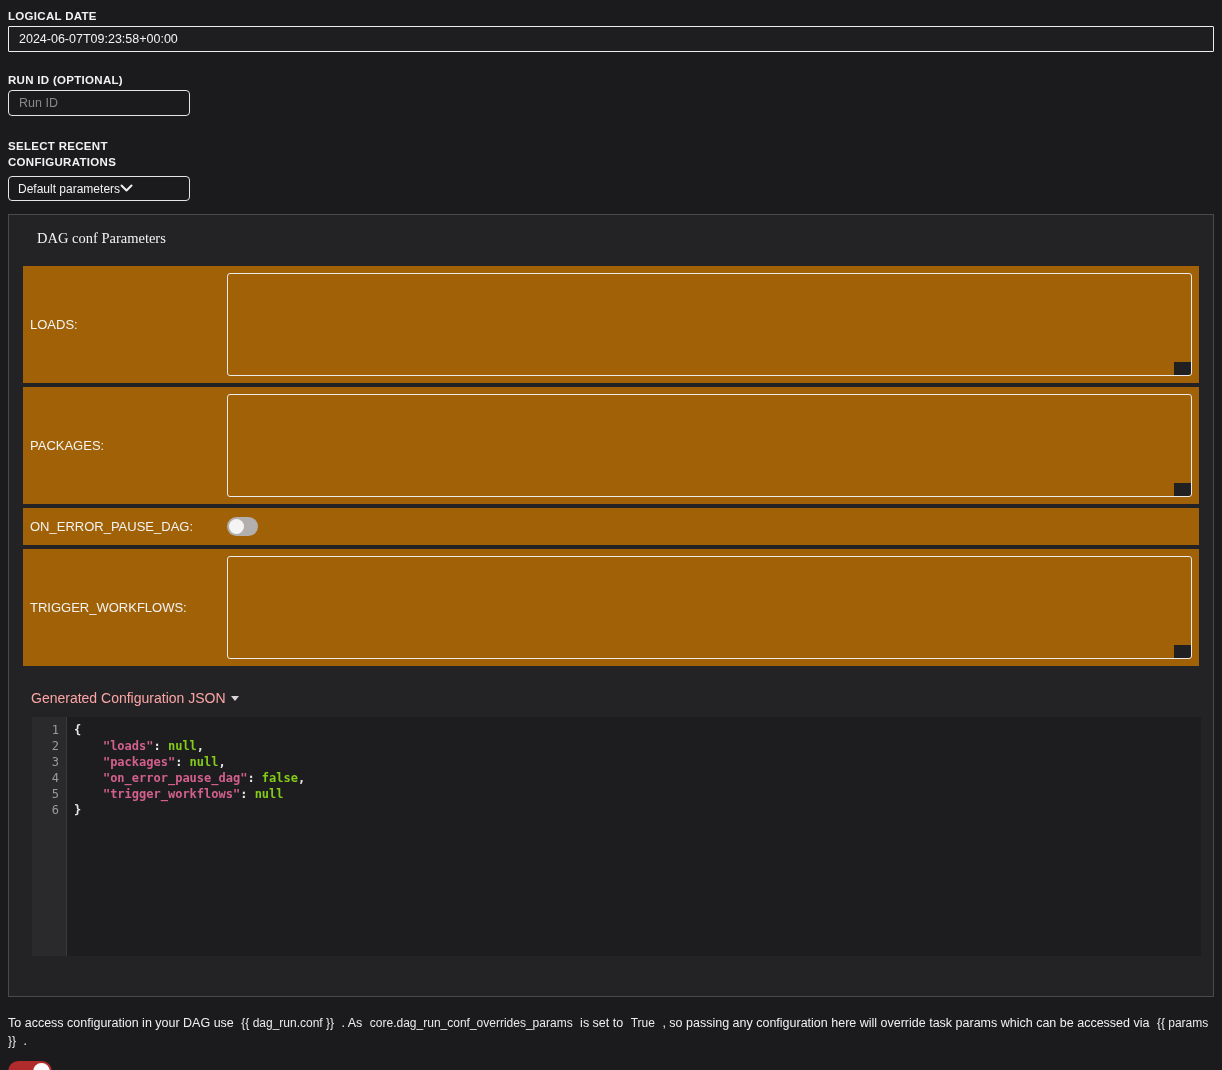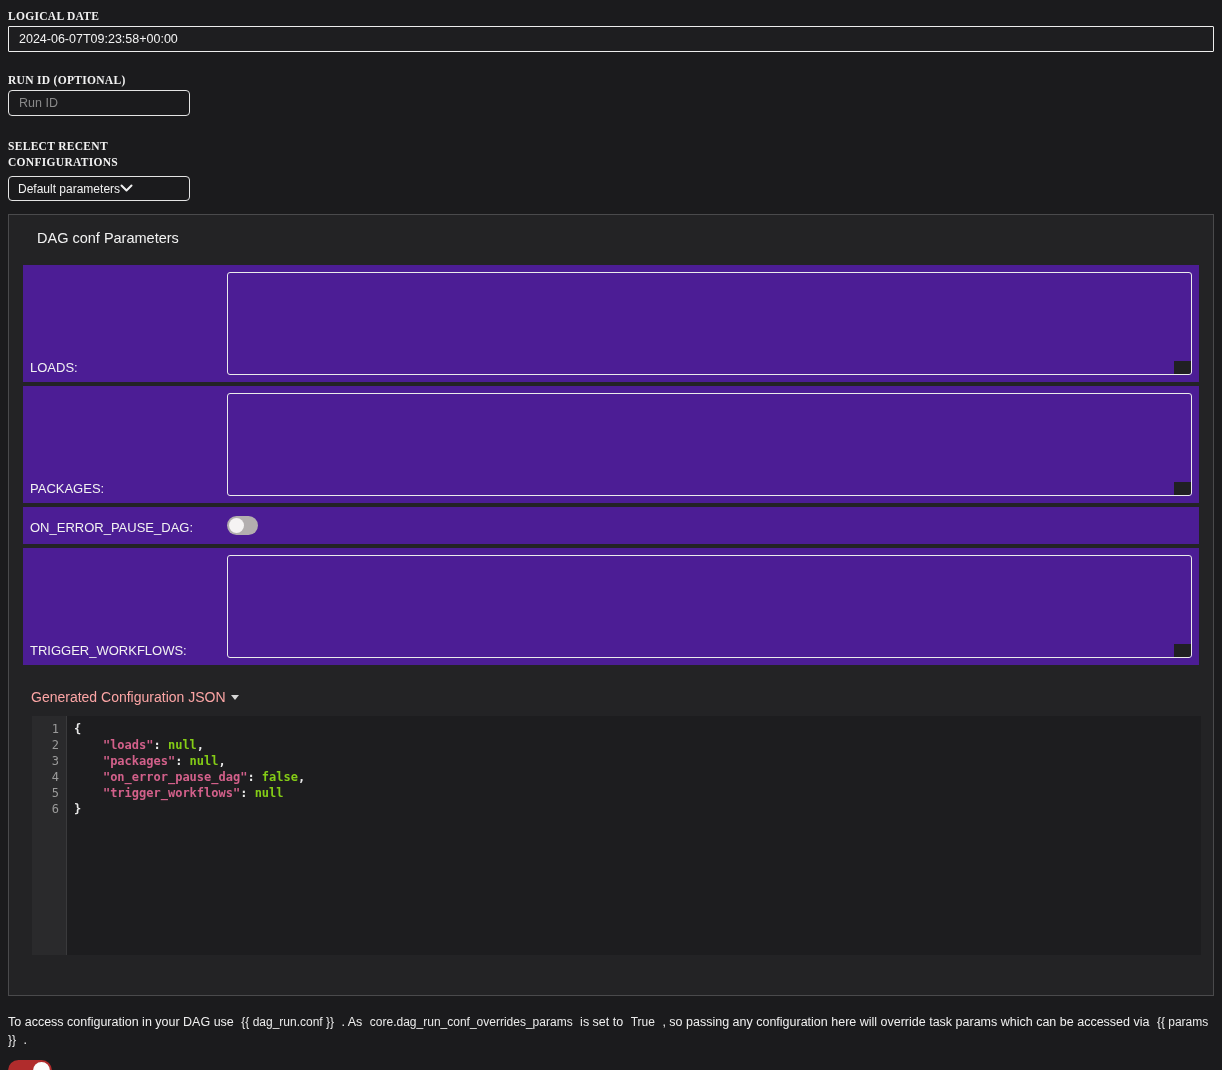--- a/index.html
+++ b/index.html
@@ -11,21 +11,20 @@
     font-family: "Liberation Sans", sans-serif;
     padding: 10px 8px 0 8px;
   }
   .field-label {
     display: block;
     font-size: 11.5px;
     font-weight: bold;
     letter-spacing: 0.3px;
     color: #f2f2f2;
     margin-bottom: 4px;
-    font-family: Liberation Serif, serif;
   }
   .date-input {
     width: 100%;
     height: 26px;
     background: #1e1e20;
     border: 1px solid #ededed;
     border-radius: 1px;
     color: #f2f2f2;
     font-family: "Liberation Sans", sans-serif;
     font-size: 12.5px;
@@ -63,26 +62,27 @@
   .conf-box {
     margin-top: 13px;
     border: 1px solid #4a4a4c;
     background: #232325;
     padding: 8px 0 40px 0;
   }
   .conf-title {
     font-size: 14.5px;
     color: #f2f2f2;
     margin: 7px 0 0 28px;
+    font-family: Liberation Serif, serif;
   }
   .rows { margin: 19px 14px 0 14px; }
   .param-row {
-    background: #4c1d95;
+    background: #a16207;
     display: flex;
-    align-items: flex-end;
+    align-items: center;
     padding: 7px;
     margin-bottom: 4px;
   }
   .param-label {
     width: 197px;
     flex: 0 0 197px;
     font-size: 13px;
     color: #f2f2f2;
   }
   .ta-wrap { position: relative; flex: 1; }

